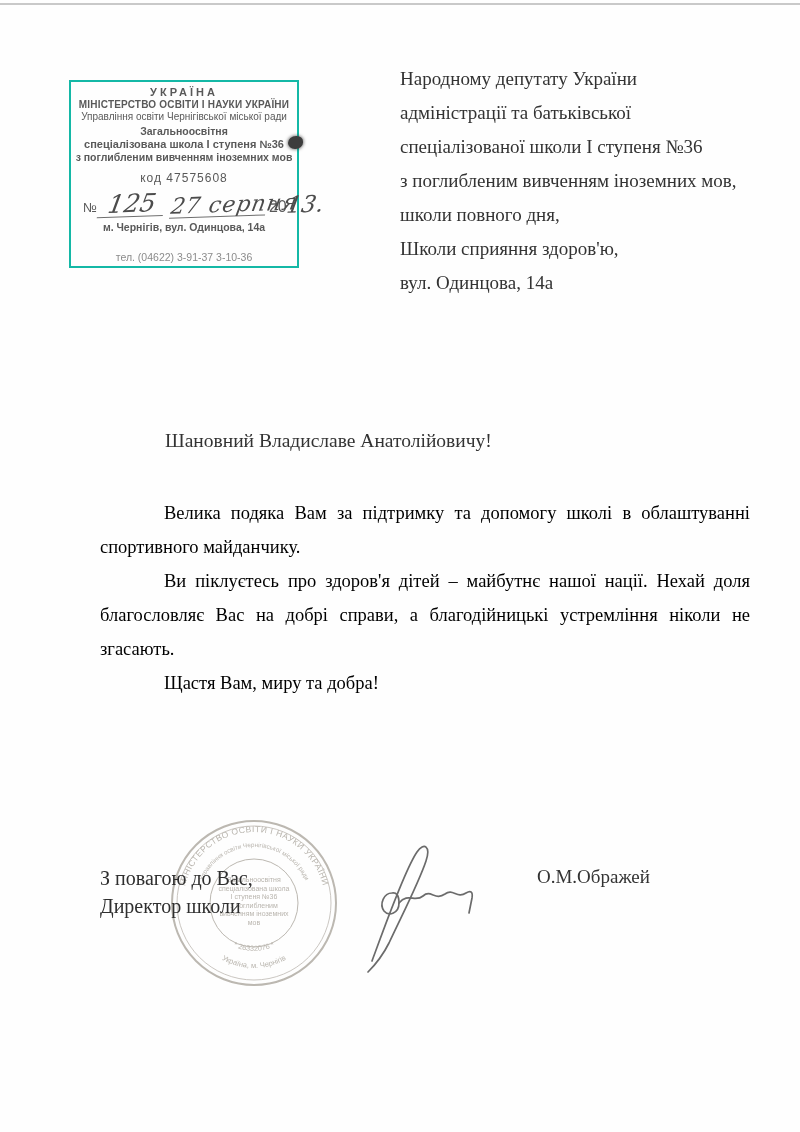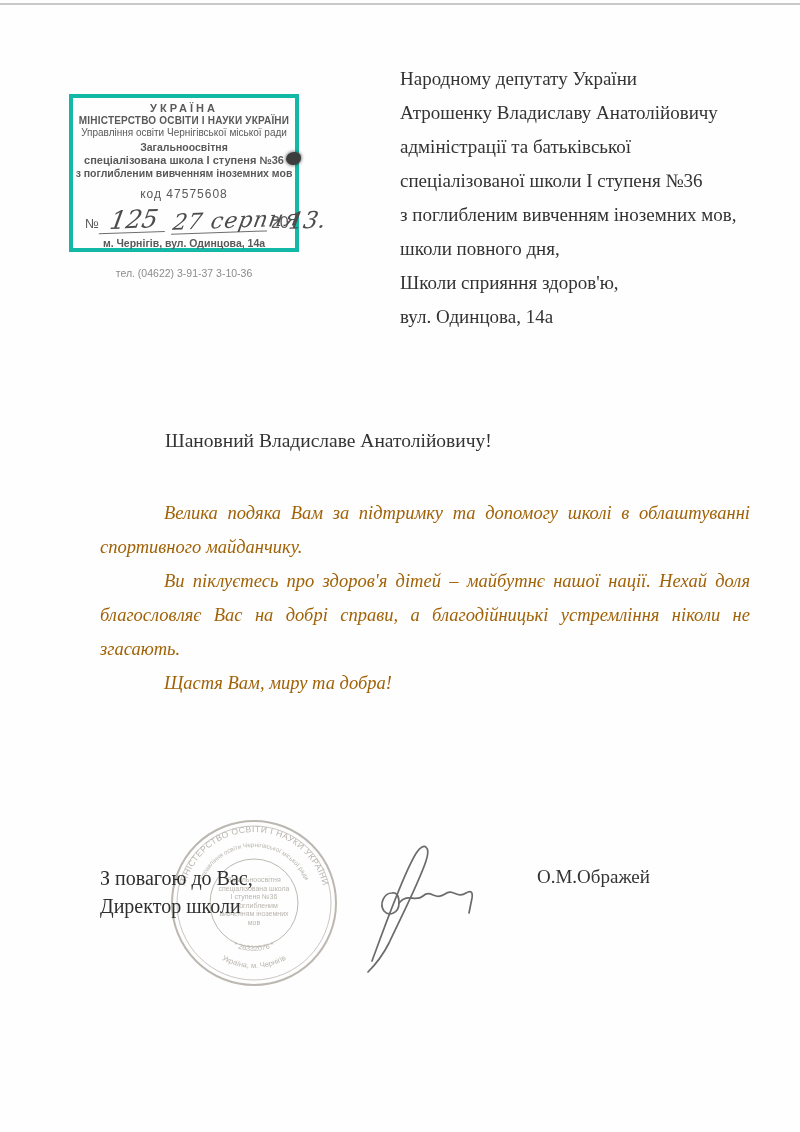--- a/index.html
+++ b/index.html
@@ -11,22 +11,22 @@
     font-family:"Liberation Serif", serif;
     color:#2e2e2e;
   }
   .scan-line{
     position:absolute;top:3px;left:0;width:800px;height:2px;
     background:#c9c9c9;
   }
 
   
   .stamp-box{
-    position:absolute;left:69px;top:94px;width:230px;height:158px;
-    border:4px solid #14b8a6;
+    position:absolute;left:69px;top:80px;width:230px;height:188px;
+    border:2px solid #14b8a6;
     font-family:"Liberation Sans", sans-serif;
     color:#595959;
     text-align:center;
     box-sizing:border-box;
   }
   .sb-l1{font-size:11px;font-weight:bold;letter-spacing:3px;margin-top:4px;}
   .sb-l2{font-size:10px;font-weight:bold;letter-spacing:0.2px;margin-top:1px;white-space:nowrap;}
   .sb-l3{font-size:10px;margin-top:1px;white-space:nowrap;}
   .sb-l4{font-size:10.5px;font-weight:bold;margin-top:3px;}
   .sb-l5{font-size:11px;font-weight:bold;margin-top:1px;white-space:nowrap;}
@@ -59,21 +59,21 @@
   
   .recipient{
     position:absolute;left:400px;top:62px;width:360px;
     font-size:19px;line-height:34px;color:#333333;
   }
 
   
   .salutation{position:absolute;left:165px;top:430px;font-size:19.5px;color:#333333;}
   .body-text{
     position:absolute;left:100px;top:496px;width:650px;
-    font-size:18.5px;line-height:34px;color:#a16207;font-style:italic;
+    font-size:18.5px;line-height:34px;color:#000000;
   }
   .body-text .line{text-align:justify;}
   .body-text .stretch{text-align-last:justify;}
   .body-text .indent{text-indent:64px;}
 
   
   .round-stamp{position:absolute;left:169px;top:818px;width:170px;height:170px;}
   .signoff{
     position:absolute;left:100px;top:864px;
     font-size:20px;line-height:28px;color:#2f2f2f;z-index:3;
@@ -99,21 +99,20 @@
     <div class="sb-numrow">
       <span class="sb-no">№</span><span class="hw hw-number">125</span><span class="hw hw-date">27 серпня</span><span class="sb-year">20</span><span class="hw hw-year">13.</span>
     </div>
     <div class="sb-addr">м. Чернігів, вул. Одинцова, 14а</div>
     <div class="sb-tel">тел. (04622) 3-91-37  3-10-36</div>
     <div class="ink-blob"></div>
   </div>
 
   <div class="recipient">
     <div>Народному депутату України</div>
-    <div>Атрошенку Владиславу Анатолійовичу</div>
     <div>адміністрації та батьківської</div>
     <div>спеціалізованої школи І ступеня №36</div>
     <div>з поглибленим вивченням іноземних мов,</div>
     <div>школи повного дня,</div>
     <div>Школи сприяння здоров'ю,</div>
     <div>вул. Одинцова, 14а</div>
   </div>
 
   <div class="salutation">Шановний Владиславе Анатолійовичу!</div>
 

